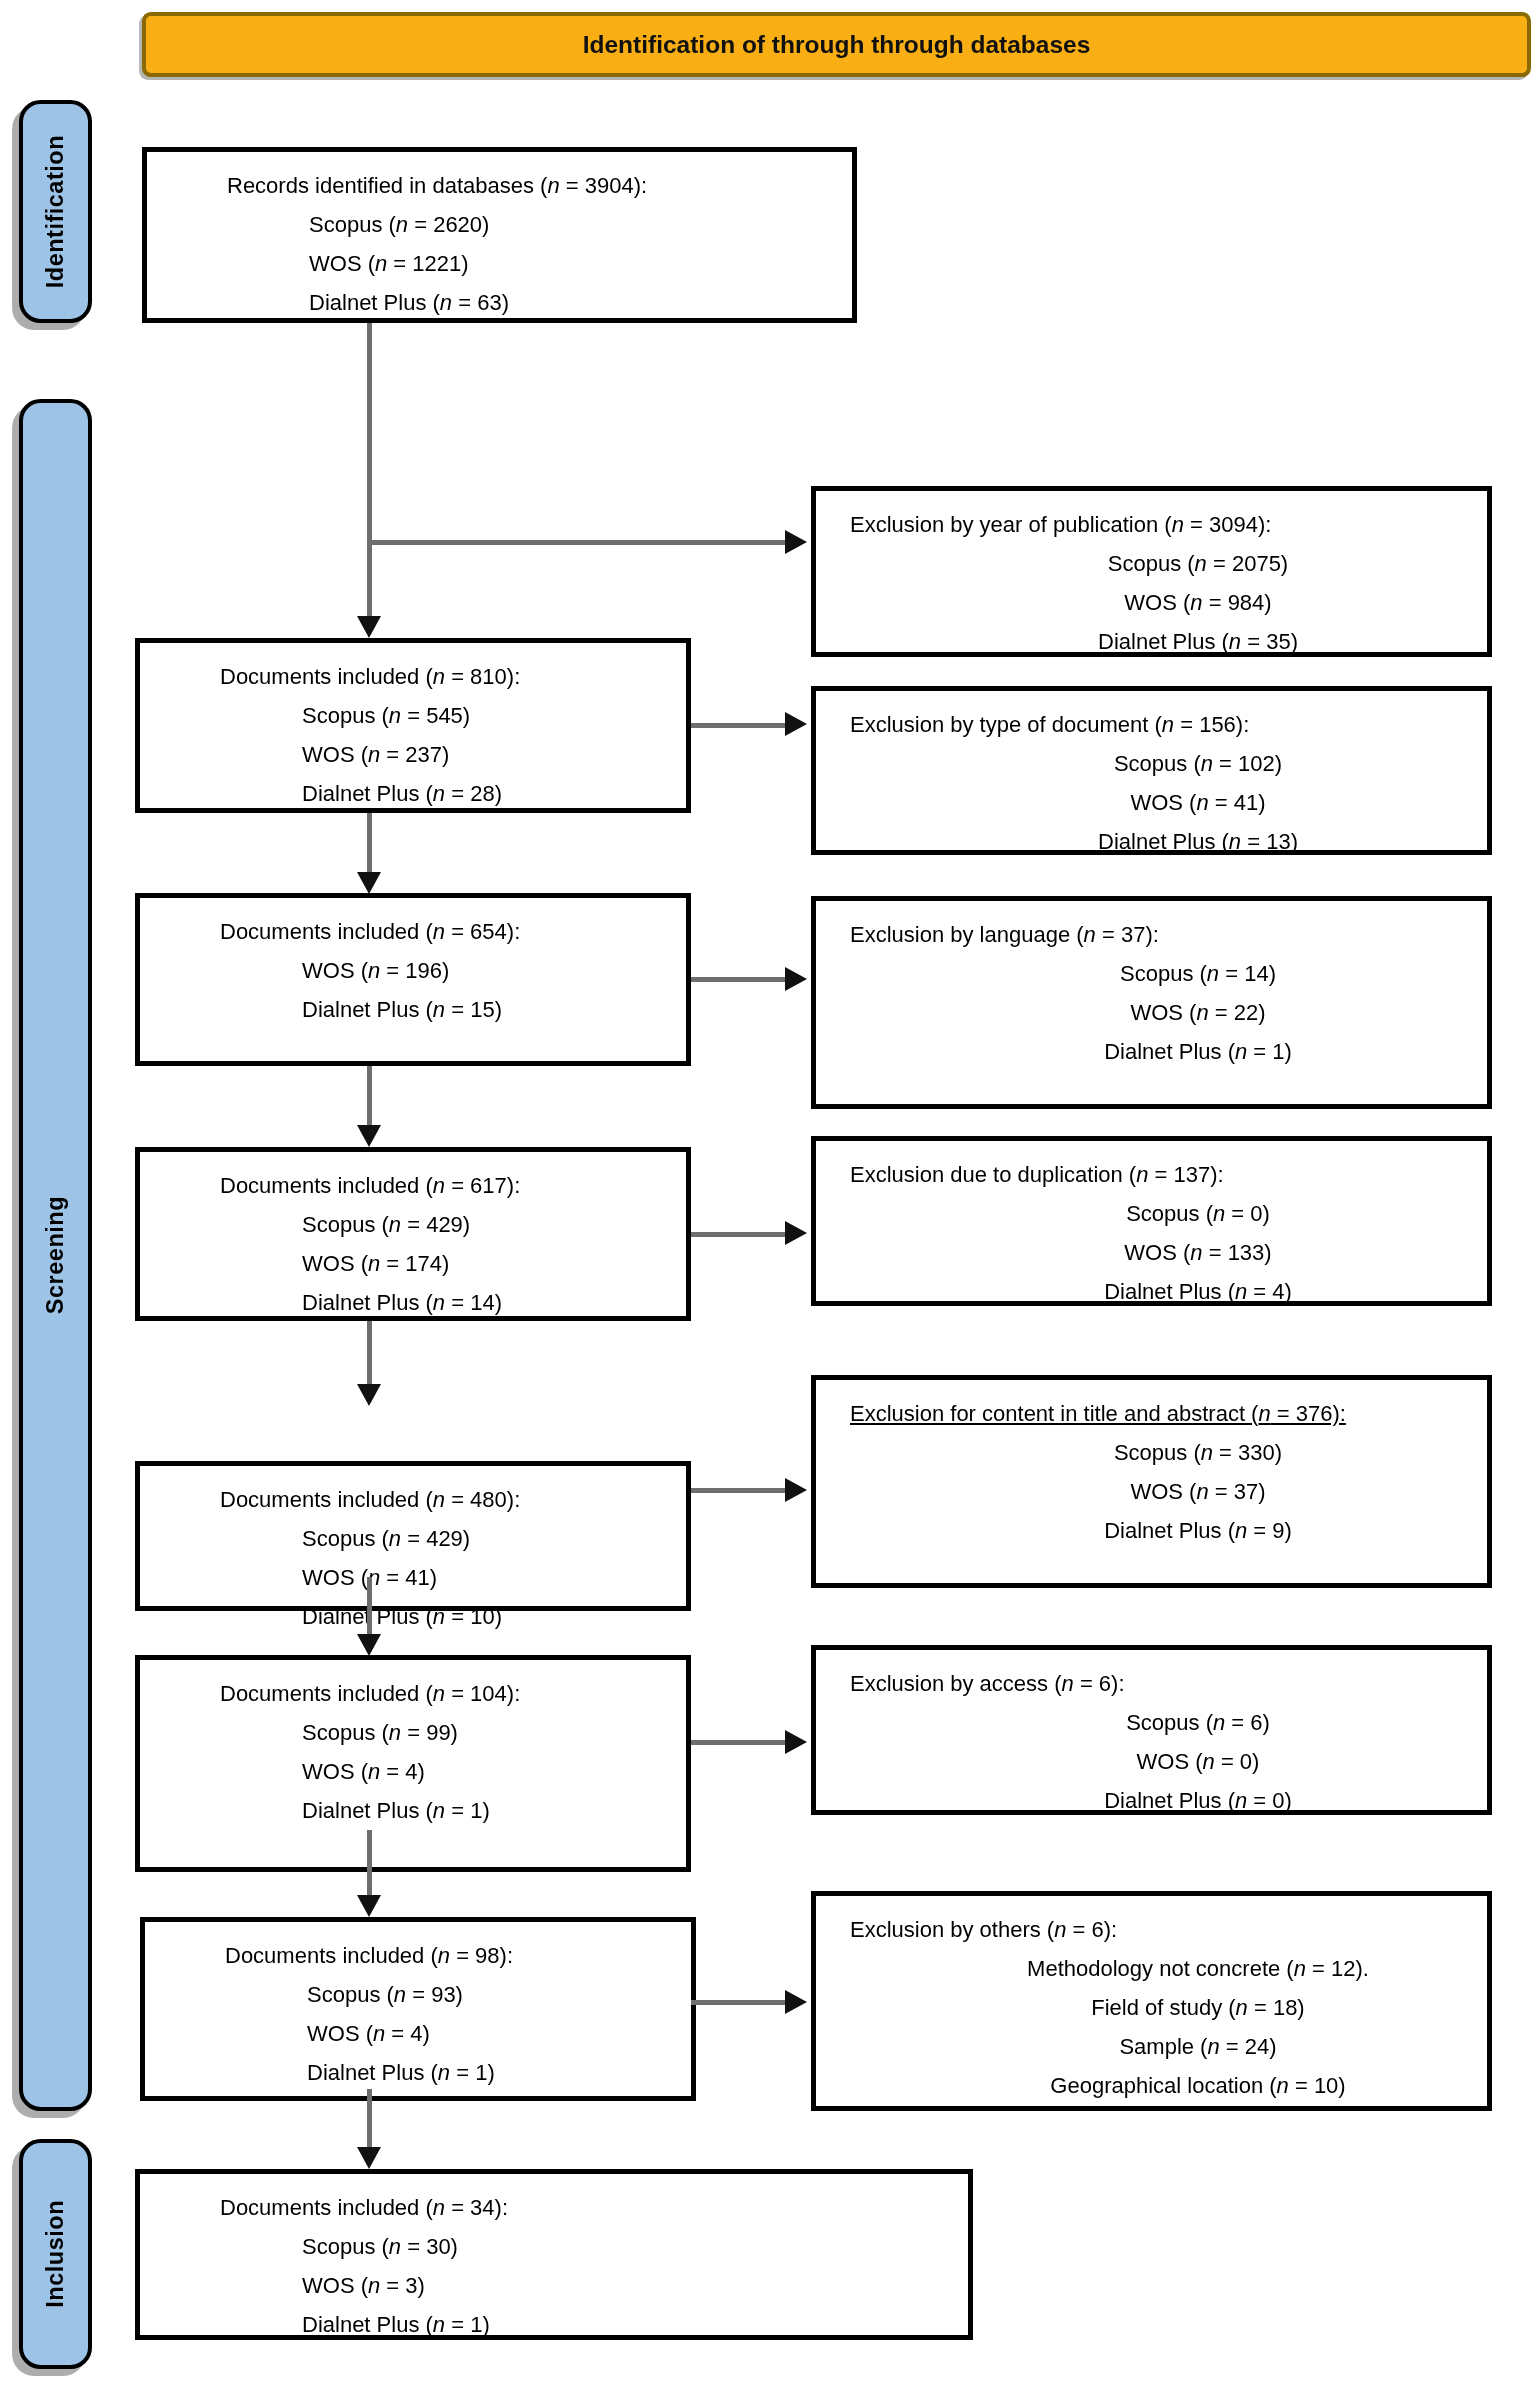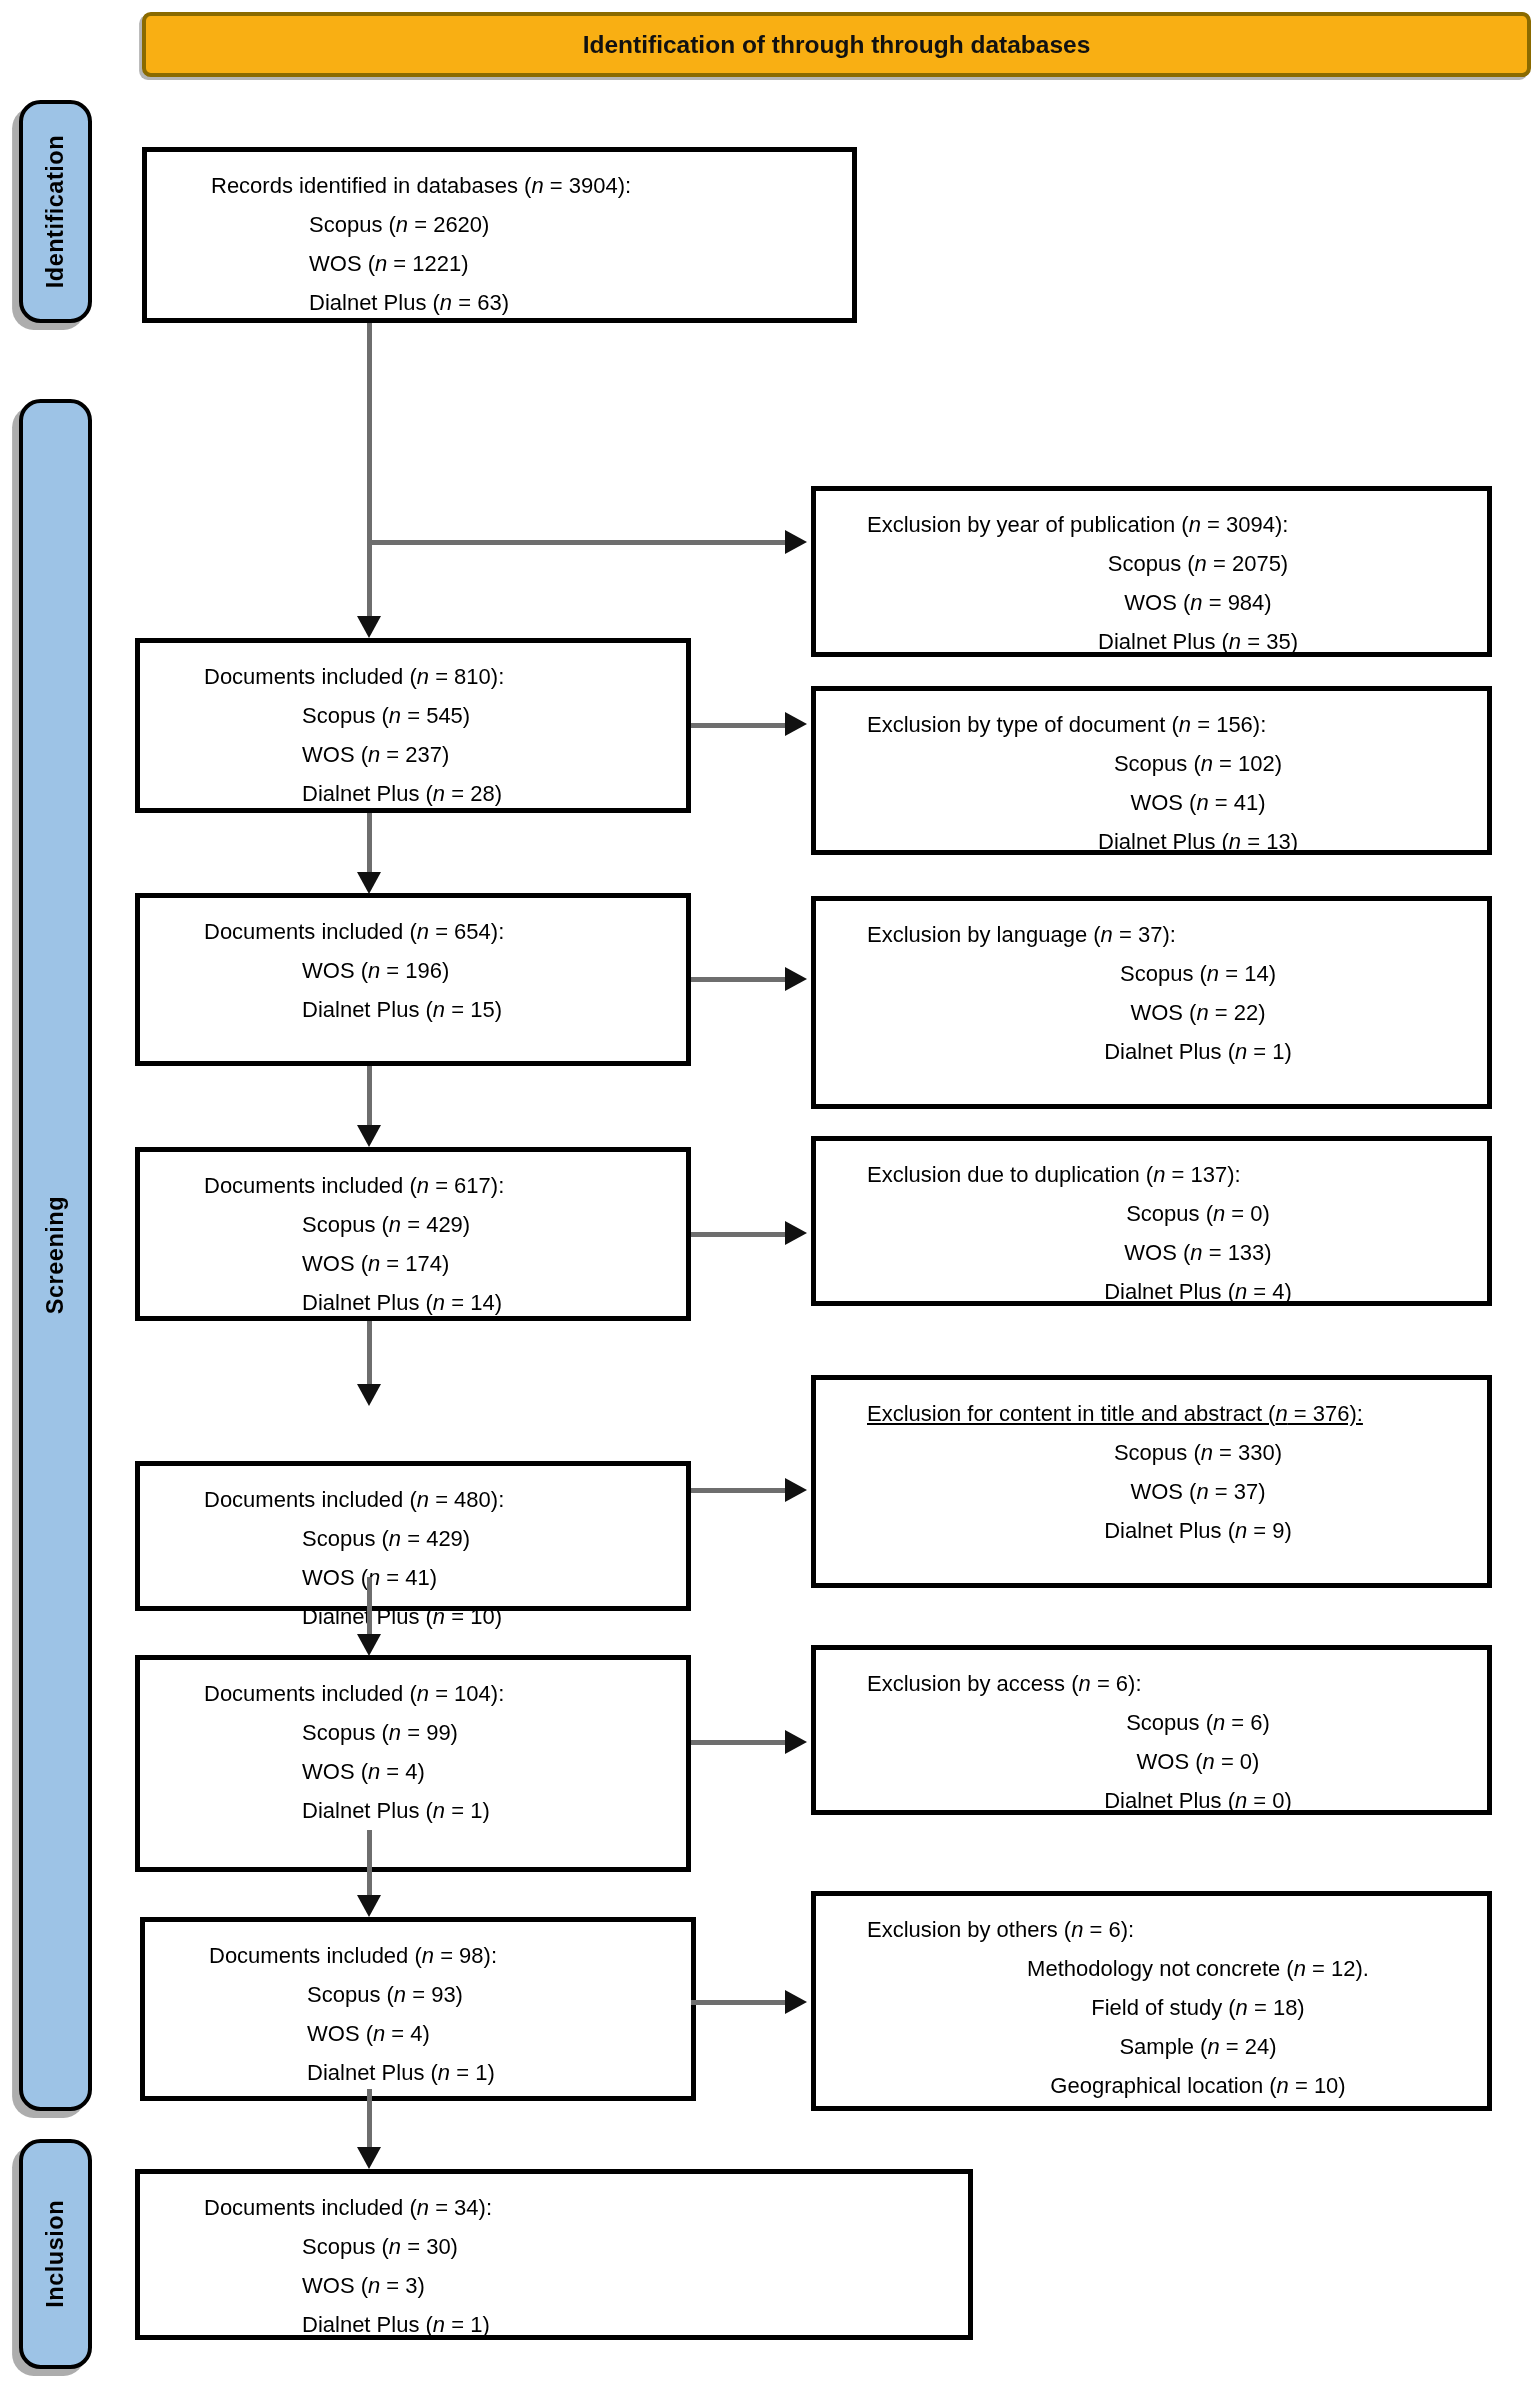--- a/index.html
+++ b/index.html
@@ -21,23 +21,23 @@
     box-shadow:-6.9px 6.9px 0 #adadad;
   }
   .stage-label{writing-mode:vertical-rl;transform:rotate(180deg);font-weight:bold;font-size:23.5px;color:#000;letter-spacing:0.5px;}
 
   
   .fbox,.ebox{
     position:absolute;background:#fff;border:5.4px solid #000;box-sizing:border-box;
     padding-top:13.7px;
   }
   .bt,.bi{font-size:22px;line-height:39px;white-space:pre-wrap;}
-  .fbox .bt{padding-left:64px;}
+  .fbox .bt{padding-left:80px;}
   .fbox .bi{padding-left:162px;}
-  .ebox .bt{padding-left:51px;}
+  .ebox .bt{padding-left:34px;}
   .ebox .bi{padding-left:93px;text-align:center;}
   .wrap-tight .bt{padding-right:122px;text-decoration:underline;}
   i{font-style:italic;}
 
   
   .vline{position:absolute;width:4.9px;background:#6e6e6e;}
   .hline{position:absolute;height:4.9px;background:#6e6e6e;}
   .arrow-down{position:absolute;width:0;height:0;
     border-left:12.7px solid transparent;border-right:12.7px solid transparent;border-top:22.5px solid #111;}
   .arrow-right{position:absolute;width:0;height:0;

